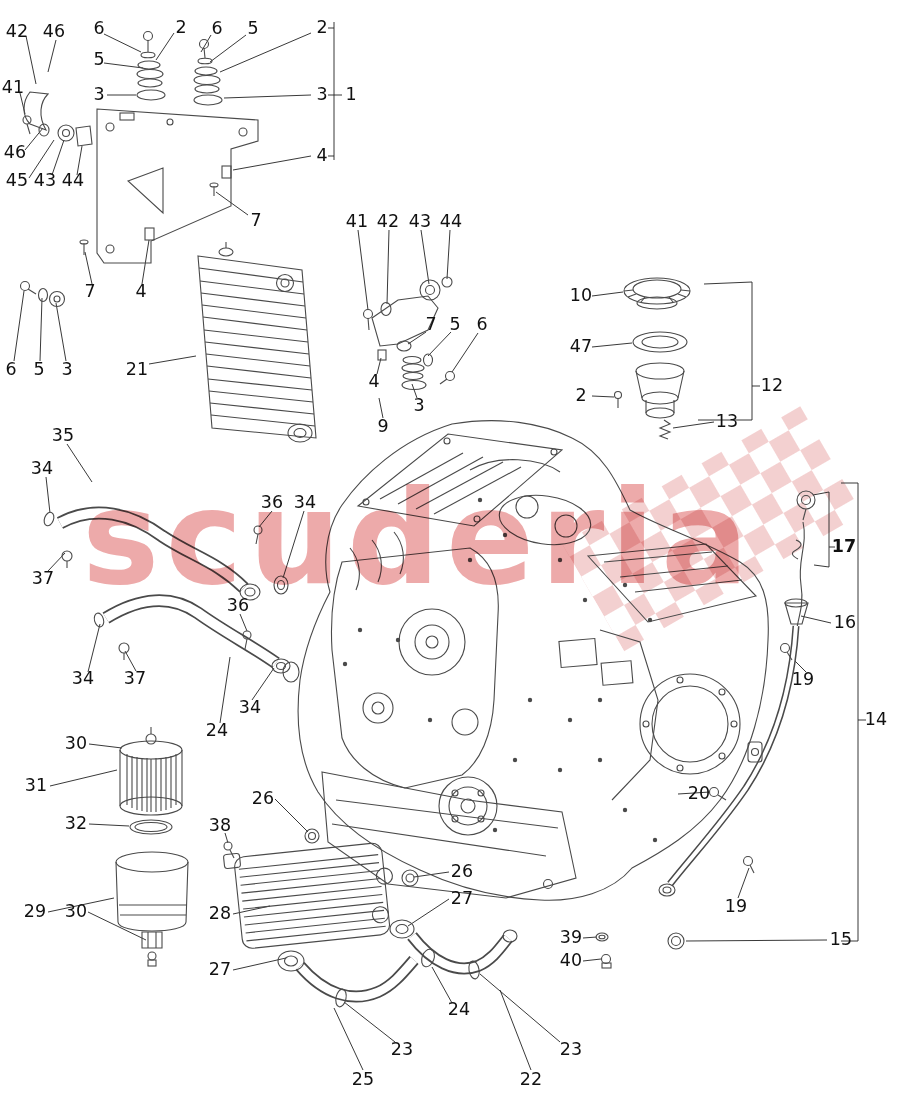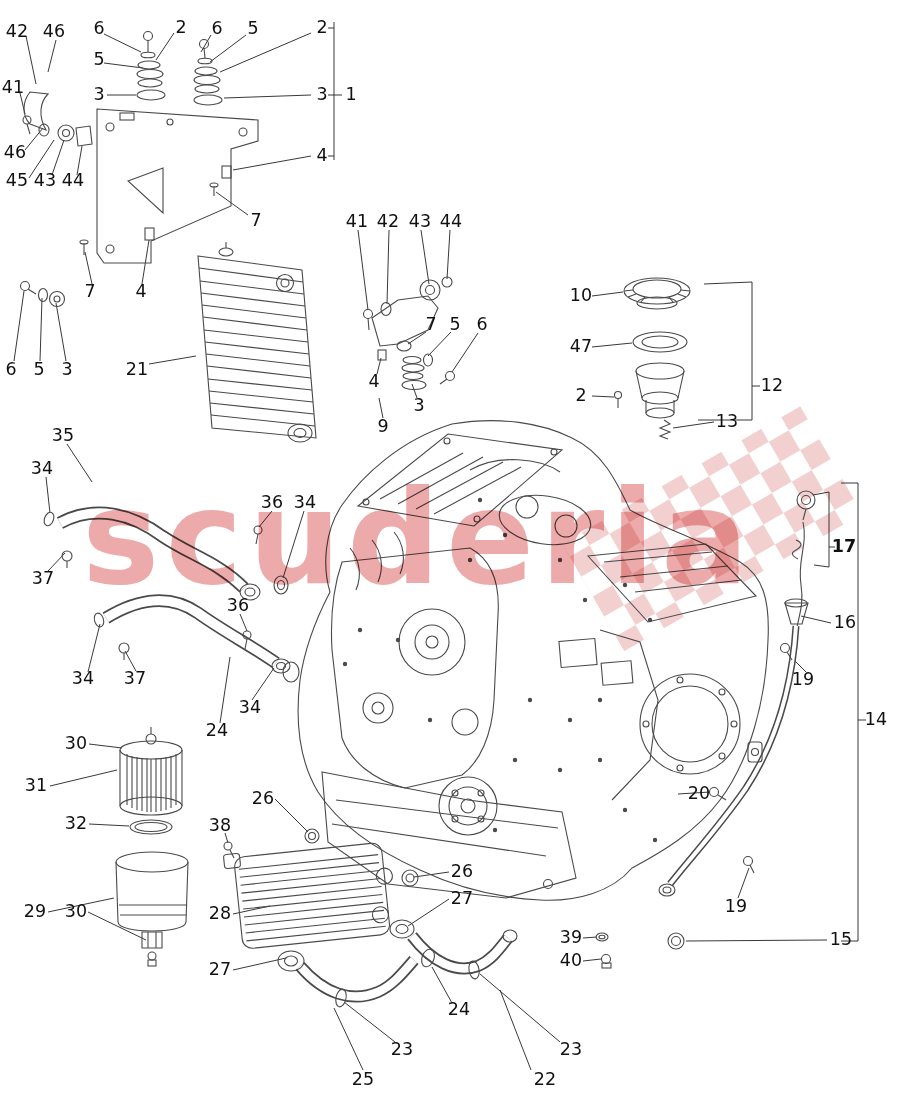--- a/index.html
+++ b/index.html
@@ -480,21 +480,21 @@
       <div class="callout" style="left: 35px; top: 912px;">29</div>
       <div class="callout" style="left: 76px; top: 912px;">30</div>
       <div class="callout" style="left: 220px; top: 914px;">28</div>
       <div class="callout" style="left: 462px; top: 872px;">26</div>
       <div class="callout" style="left: 462px; top: 899px;">27</div>
       <div class="callout" style="left: 220px; top: 970px;">27</div>
       <div class="callout" style="left: 459px; top: 1010px;">24</div>
       <div class="callout" style="left: 402px; top: 1050px;">23</div>
       <div class="callout" style="left: 571px; top: 1050px;">23</div>
       <div class="callout" style="left: 363px; top: 1080px;">25</div>
-      <div class="callout" style="left: 545px; top: 1080px;">22</div>
+      <div class="callout" style="left: 531px; top: 1080px;">22</div>
       <div class="callout" style="left: 571px; top: 938px;">39</div>
       <div class="callout" style="left: 571px; top: 961px;">40</div>
       <div class="callout" style="left: 844px; top: 547px; font-weight: bold;">17</div>
       <div class="callout" style="left: 845px; top: 623px;">16</div>
       <div class="callout" style="left: 803px; top: 680px;">19</div>
       <div class="callout" style="left: 876px; top: 720px;">14</div>
       <div class="callout" style="left: 667px; top: 794px; margin-left: 32px;">20</div>
       <div class="callout" style="left: 736px; top: 907px;">19</div>
       <div class="callout" style="left: 841px; top: 940px;">15</div>
     </div>

